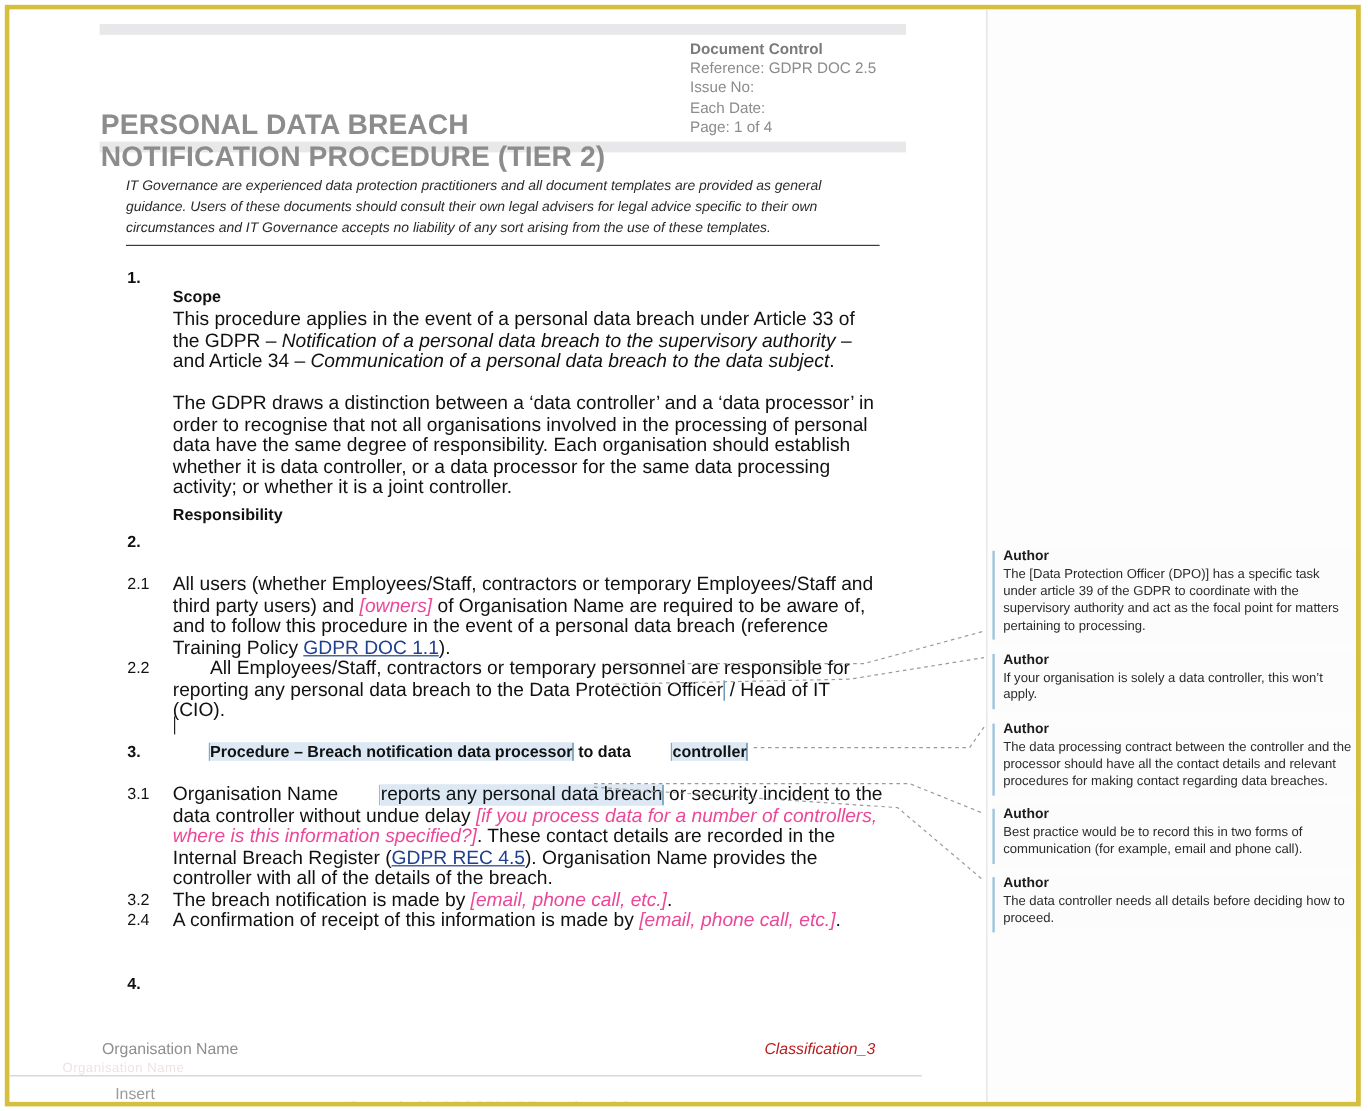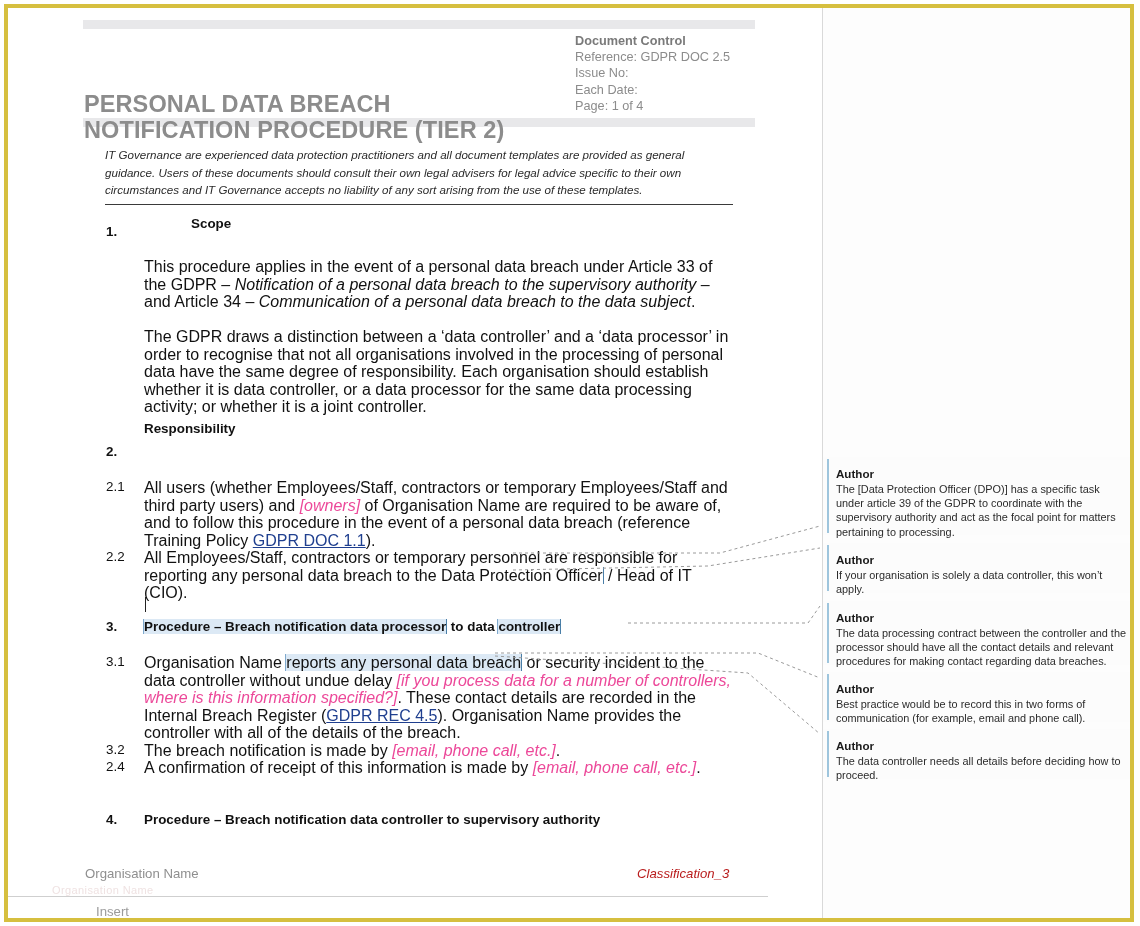--- a/index.html
+++ b/index.html
@@ -150,20 +150,21 @@
   .lnk {
     color: #1f3f8f;
     text-decoration: underline;
   }
   .hl {
     background: #dce9f5;
     box-shadow: -1px 0 0 #7fa9cd;
   }
   .anchor-bar {
     border-right: 1px solid #4a7fa8;
+    margin-left: 31px;
   }
 
   
   #caret-1 {
     position: absolute;
     left: 137px;
     top: 589px;
     width: 1px;
     height: 15px;
     background: #222;
@@ -241,21 +242,20 @@
     bottom: 2px;
     width: 2px;
     background: #9ec5dd;
   }
   .comment .cauthor {
     font-size: 11.6px;
     font-weight: bold;
     color: #1b1b1b;
     line-height: 14px;
     margin-bottom: 1px;
-    margin-top: 10px;
   }
   .comment .cbody {
     font-size: 10.9px;
     line-height: 14.2px;
     color: #2b2b2b;
     padding-right: 8px;
   }
 
   
   #leaders {
@@ -286,21 +286,21 @@
         <div>Reference: GDPR DOC 2.5</div>
         <div>Issue No:</div>
         <div>Each Date:</div>
         <div>Page: 1 of 4</div>
       </div>
 
       <div id="disclaimer">IT Governance are experienced data protection practitioners and all document templates are provided as general guidance. Users of these documents should consult their own legal advisers for legal advice specific to their own circumstances and IT Governance accepts no liability of any sort arising from the use of these templates.</div>
       <div id="disclaimer-rule"></div>
 
       <div class="sec-num" style="top:216px;">1.</div>
-      <div class="sec-head" style="left:136px; top:208px;margin-left:47px;">Scope</div>
+      <div class="sec-head" style="left:136px; top:232px;">Scope</div>
 
       <div class="para" style="top:250px; width:590px;">
         <span>This procedure applies in the event of a personal data breach under Article 33 of the GDPR – </span><span class="it">Notification of a personal data breach to the supervisory authority</span><span> – and Article 34 – </span><span class="it">Communication of a personal data breach to the data subject</span><span>.</span>
       </div>
 
       <div class="para" style="top:320px; width:590px;">The GDPR draws a distinction between a ‘data controller’ and a ‘data processor’ in order to recognise that not all organisations involved in the processing of personal data have the same degree of responsibility. Each organisation should establish whether it is data controller, or a data processor for the same data processing activity; or whether it is a joint controller.</div>
 
       <div class="sec-num" style="top:436px;">2.</div>
       <div class="sec-head" style="left:136px; top:413px;">Responsibility</div>
 
@@ -330,21 +330,20 @@
       <div class="para" style="top:734px; width:592px;">
         <span>The breach notification is made by </span><span class="gray-it">[email, phone call, etc.]</span><span>.</span>
       </div>
 
       <div class="para-num" style="top:751px;">2.4</div>
       <div class="para" style="top:751px; width:592px;">
         <span>A confirmation of receipt of this information is made by </span><span class="gray-it">[email, phone call, etc.]</span><span>.</span>
       </div>
 
       <div class="sec-num" style="top:804px;">4.</div>
-      <div class="sec-head" style="left:136px; top:804px; width:600px;">Procedure – Breach notification data controller to supervisory authority</div>
 
       <div id="footer-org">Organisation Name</div>
       <div id="footer-class">Classification_3</div>
       <div id="footer-fade">Organisation Name</div>
       <div id="footer-rule"></div>
       <div id="footer-insert">
         <div>Insert</div>
         <div>©</div>
       </div>
       <div id="footer-template">Customisable PROCEDURE template v2.0</div>

